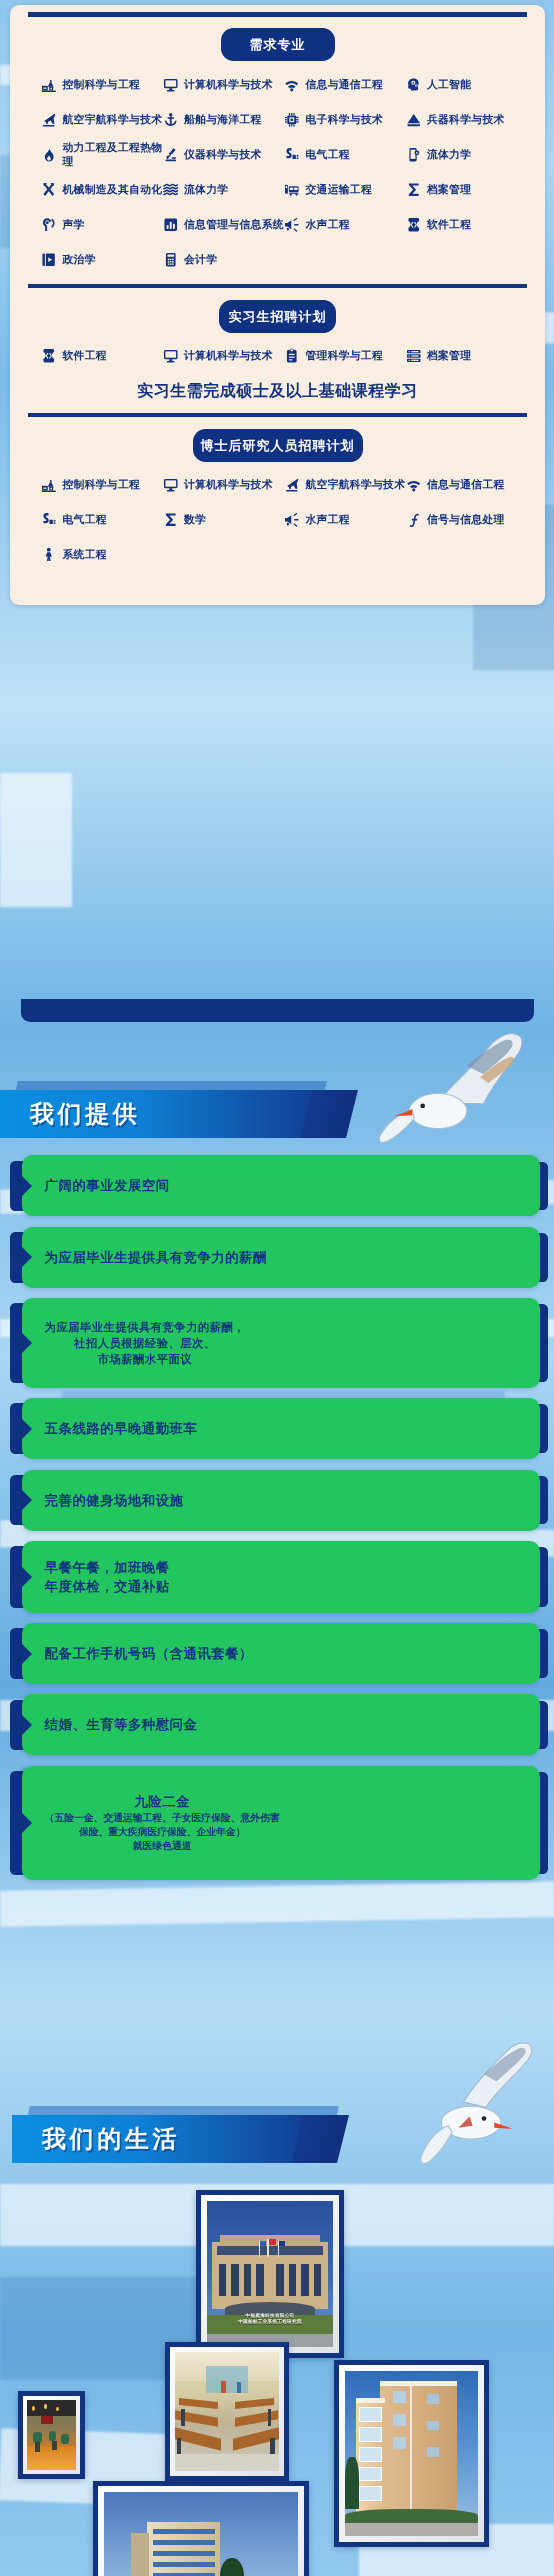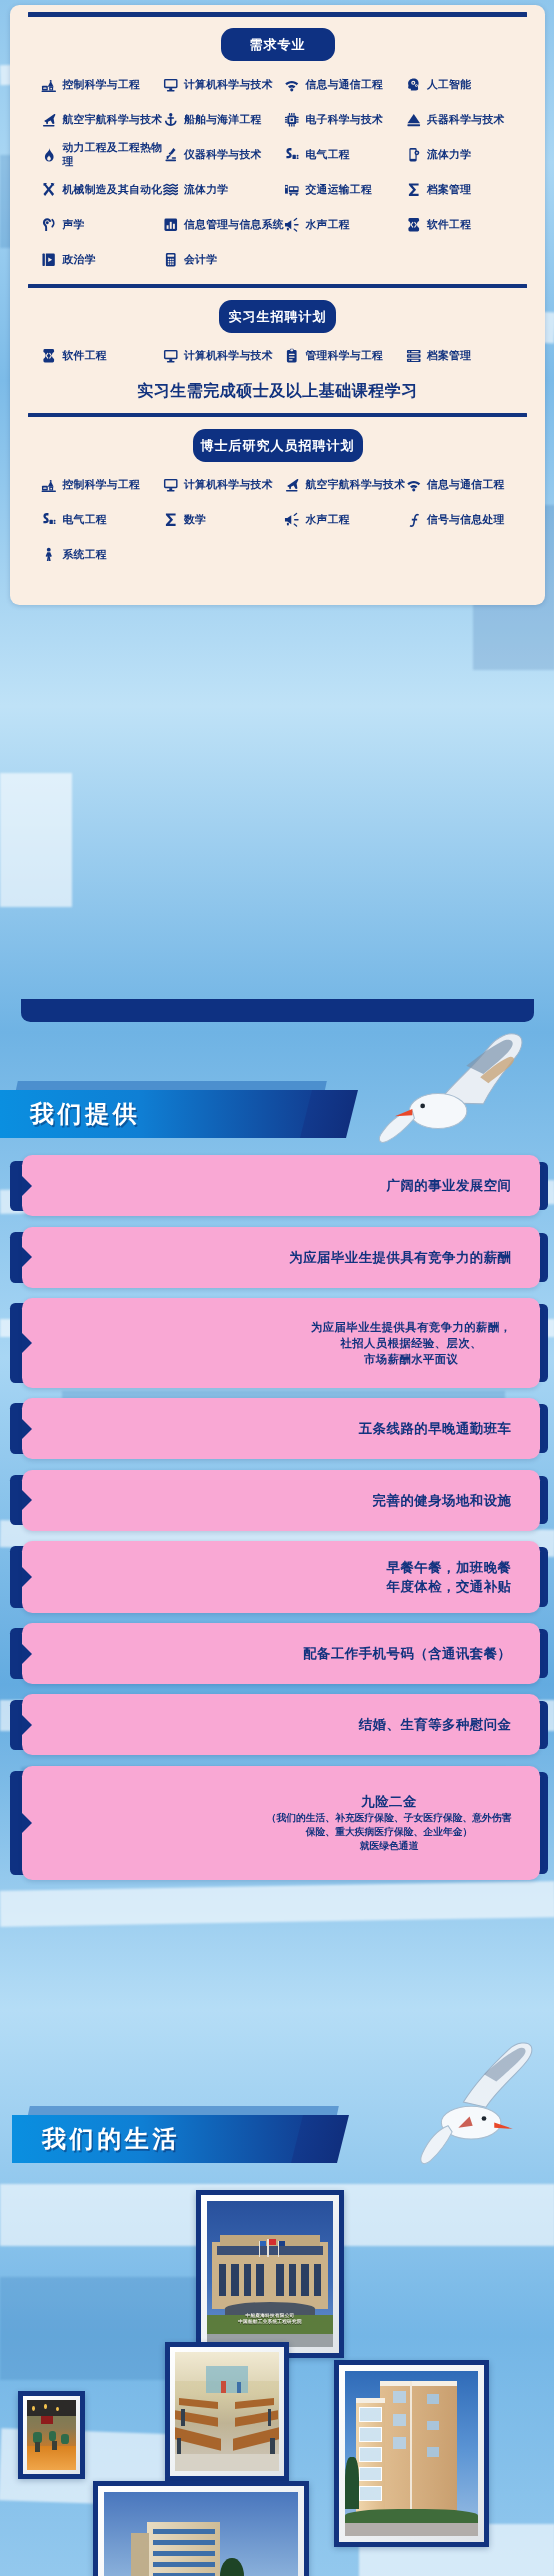--- a/index.html
+++ b/index.html
@@ -85,22 +85,22 @@
     z-index:2;
   }
 
   
   .gull{ position:absolute; z-index:5; pointer-events:none; }
 
   
   .benefits{ position:relative; z-index:4; padding:14.4px 0 5.2px; }
   .benefit{
     position:relative; margin:0 15.5px 10.3px 21.6px; min-height:49px;
-    background:#f9a8d4; border-radius:10.3px;
-    display:flex; align-items:center; justify-content:flex-end;
+    background:#22c55e; border-radius:10.3px;
+    display:flex; align-items:center; justify-content:flex-start;
     box-shadow:0 1.5px 4.1px rgba(0,40,90,.14);
   }
   .benefit .tab-l{
     position:absolute; left:-11.3px; top:5.2px; width:24px; bottom:5.2px;
     background:#0e3182; border-radius:5.2px 0 0 5.2px; z-index:-1;
   }
   .benefit .notch{
     position:absolute; left:0; top:50%; transform:translateY(-50%);
     width:0; height:0; z-index:2;
     border-top:10.3px solid transparent; border-bottom:10.3px solid transparent;
@@ -706,21 +706,21 @@
     <span class="tab-r"></span>
     <span class="btxt">结婚、生育等多种慰问金</span>
   </div>
 
   <div class="benefit" style="min-height:106px;">
     <span class="tab-l"></span>
     <span class="notch"></span>
     <span class="tab-r"></span>
     <span class="btxt" style="padding-top:7.2px;padding-bottom:7.2px;">
       <span>九险二金</span>
-      <span class="sub">（我们的生活、补充医疗保险、子女医疗保险、意外伤害
+      <span class="sub">（五险一金、交通运输工程、子女医疗保险、意外伤害
 保险、重大疾病医疗保险、企业年金）
 就医绿色通道</span>
     </span>
   </div>
 
 </div>
 
 <div class="ribbon" style="position:absolute;left:12px;top:2099px;width:100%;">
   <div class="slab-back"></div>
   <div class="slab" style="width:309px;"></div>

